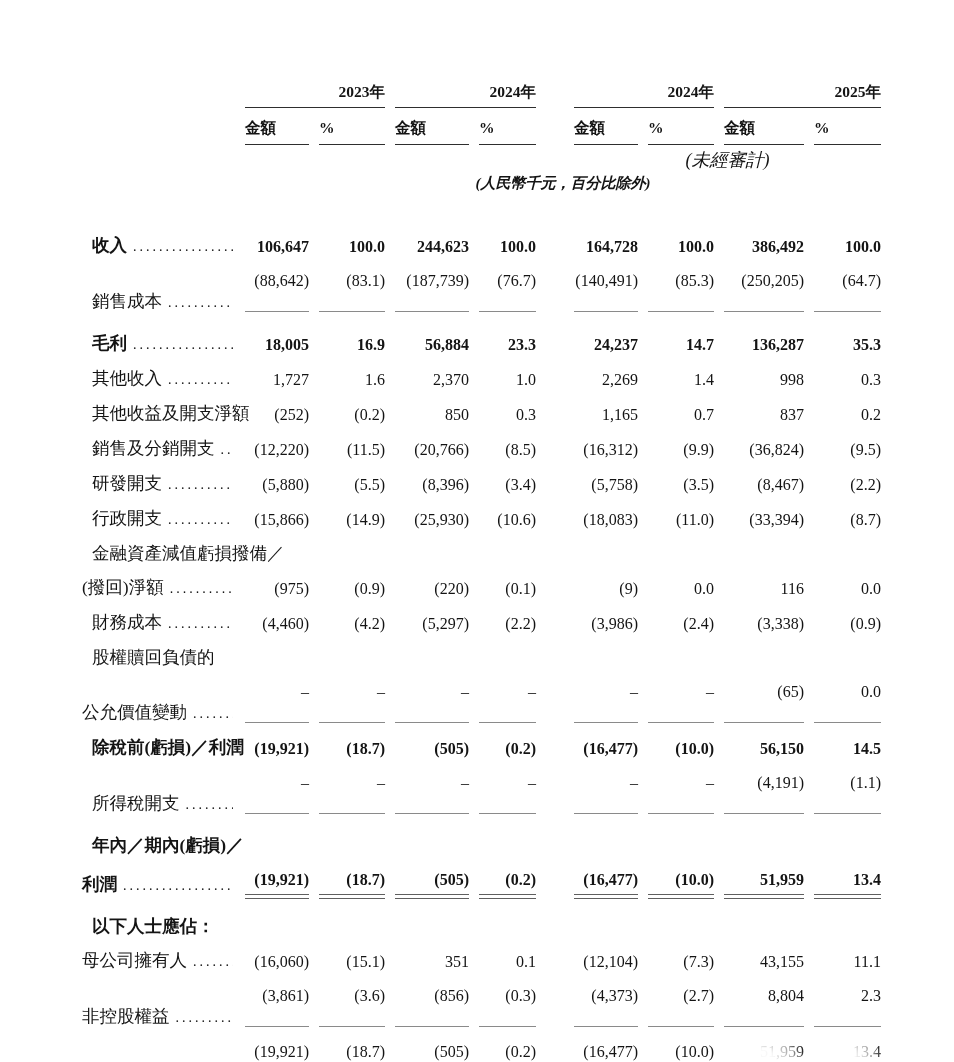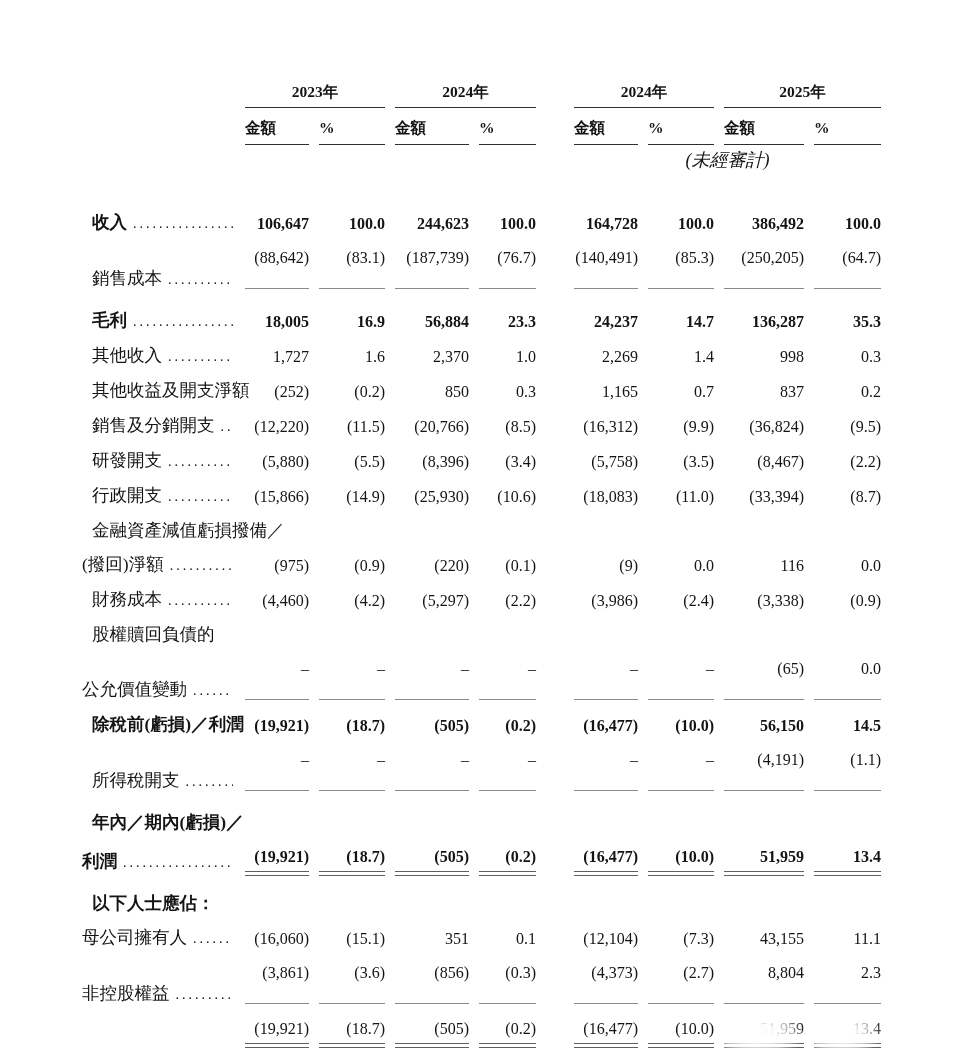--- a/index.html
+++ b/index.html
@@ -25,21 +25,21 @@
     border-spacing: 10px 0;
     table-layout: fixed;
     width: 841px;
     margin-top: 48px;
   }
   th, td { padding: 0; vertical-align: bottom; }
 
   
   thead th { font-weight: bold; font-size: 15.5px; line-height: 18px; white-space: nowrap; }
   .grp { text-align: center; border-bottom: 2px solid #2e2e2e; padding-bottom: 7px; }
-  .yr  { text-align: center; border-bottom: 1px solid #2e2e2e; padding: 11px 0 6px; }
+  .yr  { text-align: right; border-bottom: 1px solid #2e2e2e; padding: 11px 0 6px; }
   .ah  { text-align: left; border-bottom: 1px solid #2e2e2e; padding: 11px 0 7px; }
   .unaudited { font-style: italic; font-weight: normal; text-align: center; font-size: 18px; padding-top: 6px; white-space: nowrap; }
   .unitnote  { font-style: italic; text-align: center; font-size: 15px; padding-top: 5px; white-space: nowrap; }
 
   
   tbody td { padding-top: 15px; font-size: 16px; line-height: 19px; }
   tbody tr.first td { padding-top: 44px; }
   tbody tr.gap td   { padding-top: 22px; }
   tr.b td { font-weight: bold; }
   .num { text-align: right; white-space: nowrap; }
@@ -108,20 +108,24 @@
         <th class="ah">%</th>
         <th class="ah">金額</th>
         <th class="ah">%</th>
       </tr>
       <tr>
         <td></td>
         <td colspan="4"></td>
         <td></td>
         <th class="unaudited" colspan="4">(未經審計)</th>
       </tr>
+      <tr>
+        <td></td>
+        <th class="unitnote" colspan="9">(人民幣千元，百分比除外)</th>
+      </tr>
     </thead>
 
     <tbody>
         <tr class="b first">
           <td class="labcell">
             <div class="lab">
               <span>收入</span>
               <span class="dots">............................................................</span>
             </div>
           </td>

